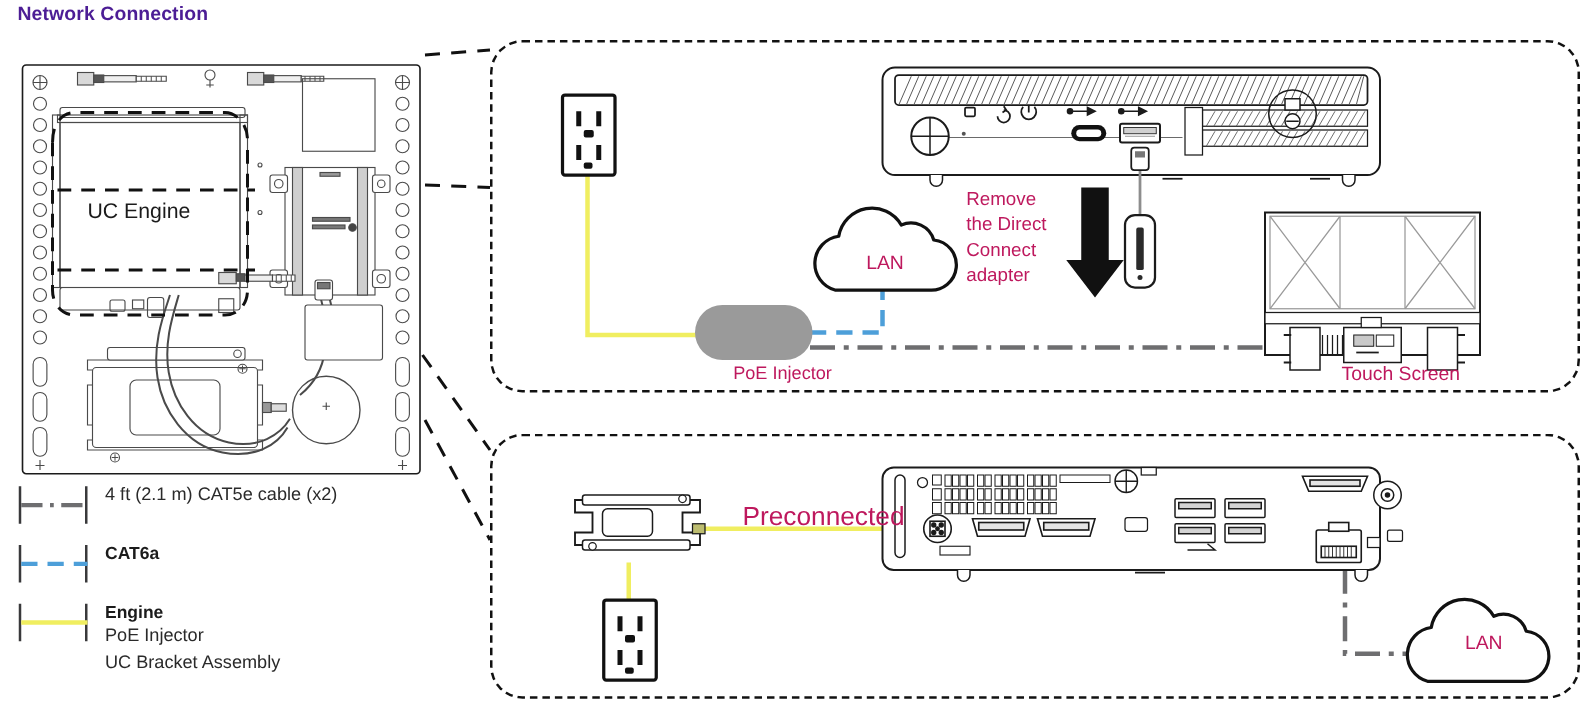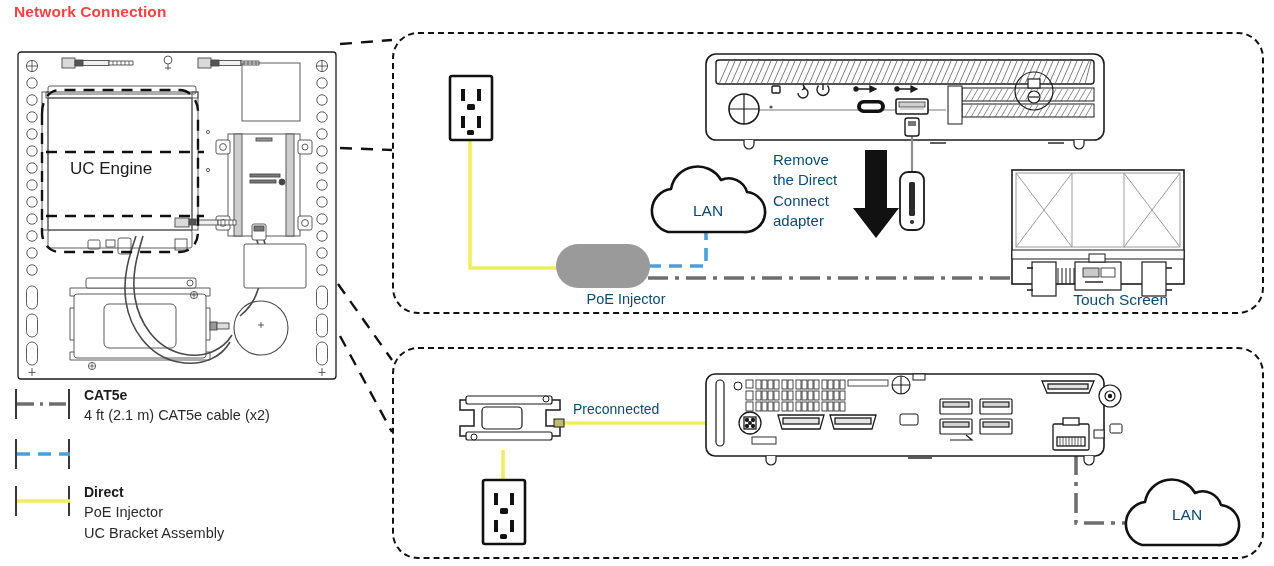--- a/index.html
+++ b/index.html
@@ -14,21 +14,21 @@
     height: 566px;
     overflow: hidden;
     background: #fff;
   }
   
   #page-title {
     position: absolute;
     left: 14px; top: 3px;
     font-size: 15.5px;
     font-weight: 600;
-    color: #ef4444;
+    color: #4c1d95;
     letter-spacing: .1px;
   }
   
   #bracket-assembly {
     position: absolute;
     left: 12px; top: 48px;
     width: 330px; height: 335px;
   }
   
   #legend {
@@ -80,30 +80,30 @@
   #panel-top    { left: 392px; top: 32px;  width: 872px; height: 282px; }
   #panel-bottom { left: 392px; top: 347px; width: 872px; height: 212px; }
 
   
   .svg-layer { position: absolute; left: 0; top: 0; overflow: visible; }
 
   
   .diagram-label {
     position: absolute;
     font-size: 14.5px;
-    color: #0c4a6e;
+    color: #be185d;
     white-space: pre-line;
     line-height: 1.34;
   }
   #label-poe-injector  { left: 556px; top: 290px; width: 140px; text-align: center; }
   #label-touch-screen  { left: 1008px; top: 290px; width: 160px; text-align: right; font-size: 15.5px; }
   #label-lan-top       { left: 679px; top: 201px; width: 58px; text-align: center; font-size: 15.5px; }
   #label-lan-bottom    { left: 1158px; top: 505px; width: 58px; text-align: center; font-size: 15.5px; }
   #label-remove-adapter{ left: 773px; top: 150px; width: 110px; font-size: 15px; line-height: 1.36; }
-  #label-preconnected  { left: 573px; top: 400px; width: 140px; font-size: 14px; }
+  #label-preconnected  { left: 594px; top: 400px; width: 140px; font-size: 21px; }
 
   
   .cable-power  { stroke: #f0ee60; stroke-width: 3.6; fill: none; }
   .cable-cat6a  { stroke: #4d9fd9; stroke-width: 3.6; fill: none; stroke-dasharray: 13 8; }
   .cable-cat5e  { stroke: #6e6e70; stroke-width: 3.6; fill: none; stroke-dasharray: 20 7 4 7; }
   .callout      { stroke: #111; stroke-width: 2.4; fill: none; stroke-dasharray: 12 9; }
   .outline      { stroke: #1b1b1b; fill: none; }
   .outline-thin { stroke: #4a4a4a; fill: none; stroke-width: .9; }
 </style>
 </head>
@@ -275,47 +275,47 @@
 
     <div class="legend-row">
       <div class="legend-swatch">
         <div class="cap left"></div>
           <div class="cap right"></div>
         <svg class="svg-layer" width="64" height="38">
           <path d="M5 19 H58" stroke="#6e6e70" stroke-width="3.4" fill="none" stroke-dasharray="17 6 3 6"></path>
         </svg>
       </div>
       <div class="legend-text">
-        <div class="legend-title">CAT5e</div>
         <div class="legend-desc">4 ft (2.1 m) CAT5e cable (x2)</div>
       </div>
     </div>
 
     <div class="legend-row">
       <div class="legend-swatch">
         <div class="cap left"></div>
           <div class="cap right"></div>
         <svg class="svg-layer" width="64" height="38">
           <path d="M5 19 H58" stroke="#4d9fd9" stroke-width="3.4" fill="none" stroke-dasharray="13 8"></path>
         </svg>
       </div>
       <div class="legend-text">
+        <div class="legend-title">CAT6a</div>
       </div>
     </div>
 
     <div class="legend-row">
       <div class="legend-swatch">
         <div class="cap left"></div>
           <div class="cap right"></div>
         <svg class="svg-layer" width="64" height="38">
           <path d="M5 19 H58" stroke="#f0ee60" stroke-width="3.6" fill="none"></path>
         </svg>
       </div>
       <div class="legend-text">
-        <div class="legend-title">Direct</div>
+        <div class="legend-title">Engine</div>
         <div class="legend-desc">PoE Injector
 UC Bracket Assembly</div>
       </div>
     </div>
 
   </div>
 
   <div class="panel" id="panel-top"></div>
 
   <div class="panel" id="panel-bottom"></div>

